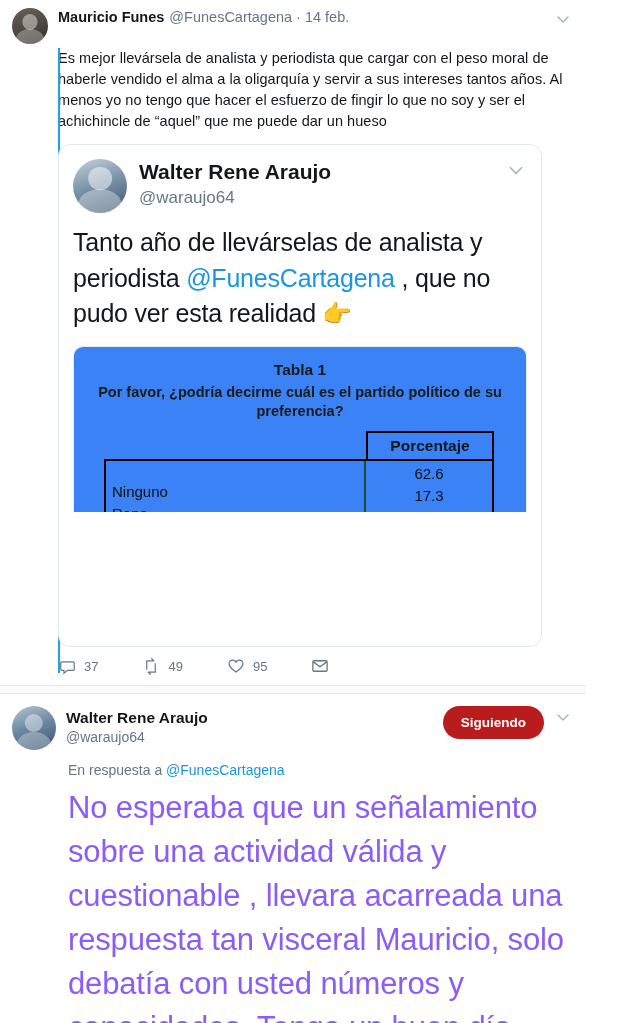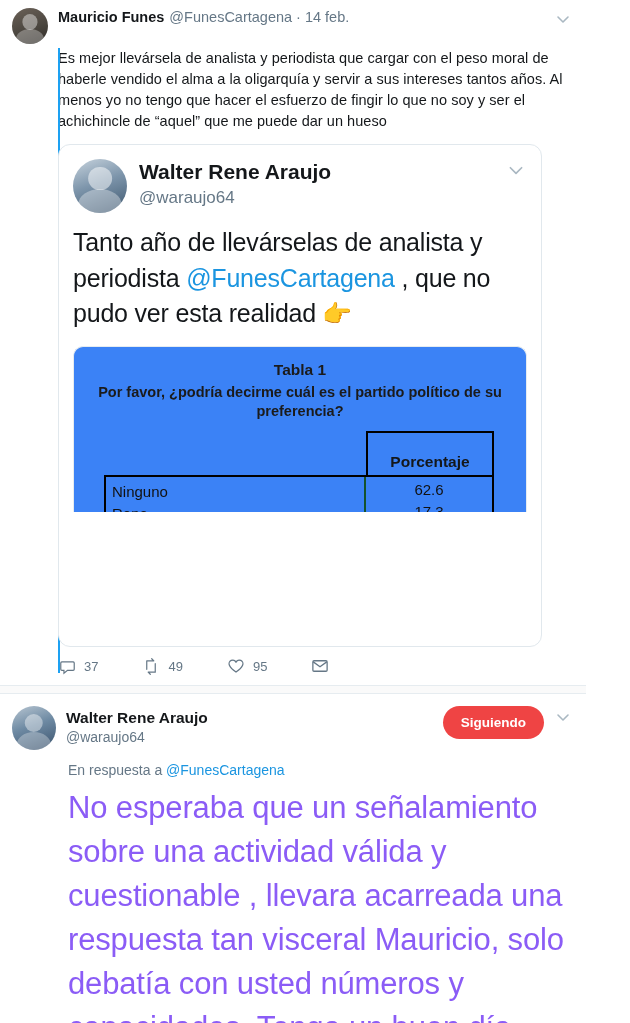--- a/index.html
+++ b/index.html
@@ -153,28 +153,28 @@
   .tbl-wrap { margin-top: 10px; position: relative; padding-left: 18px; padding-right: 20px; }
   .tbl-head-row { display:flex; }
   .tbl-head-spacer { flex: 1 1 auto; }
   .tbl-head-cell {
     border: 2px solid #000;
     border-bottom: none;
     width: 128px;
     text-align: center;
     font-weight: bold;
     font-size: 15.5px;
-    padding: 20px 0 4px 0;
+    padding: 4px 0 4px 0;
   }
   .tbl-body {
     display: flex;
     border: 2px solid #000;
     border-bottom: none;
   }
-  .tbl-left { flex: 1 1 auto; padding: 4px 0 0 6px; }
+  .tbl-left { flex: 1 1 auto; padding: 20px 0 0 6px; }
   .tbl-right {
     width: 128px;
     border-left: 2px solid #14532d;
     padding: 2px 0 0 0;
     text-align: center;
   }
   .tbl-row { font-size: 15px; line-height: 1.45; color: #111; white-space: nowrap; }
 
   
   .actions {
@@ -196,21 +196,21 @@
   .action.last { margin-right: 0; }
   .gap { height: 9px; background: #fafafa; border-top: 1px solid #e6ecf0; border-bottom: 1px solid #e6ecf0; }
 
   
   .tweet-reply { padding: 12px 12px 0 12px; position: relative; }
   .r-head { display:flex; align-items: flex-start; }
   .r-names { flex:1 1 auto; padding-top: 2px; }
   .r-name { font-size: 15.5px; font-weight: bold; color:#14171a; line-height:1.25; }
   .r-handle { font-size: 14px; color:#657786; line-height:1.3; margin-top:1px; }
   .follow-btn {
-    background: #ef4444;
+    background: #b91c1c;
     color: #fff;
     border: none;
     border-radius: 100px;
     font-size: 13.5px;
     font-weight: bold;
     padding: 9px 18px;
     cursor: pointer;
     font-family: "Liberation Sans", sans-serif;
     margin-right: 8px;
   }

